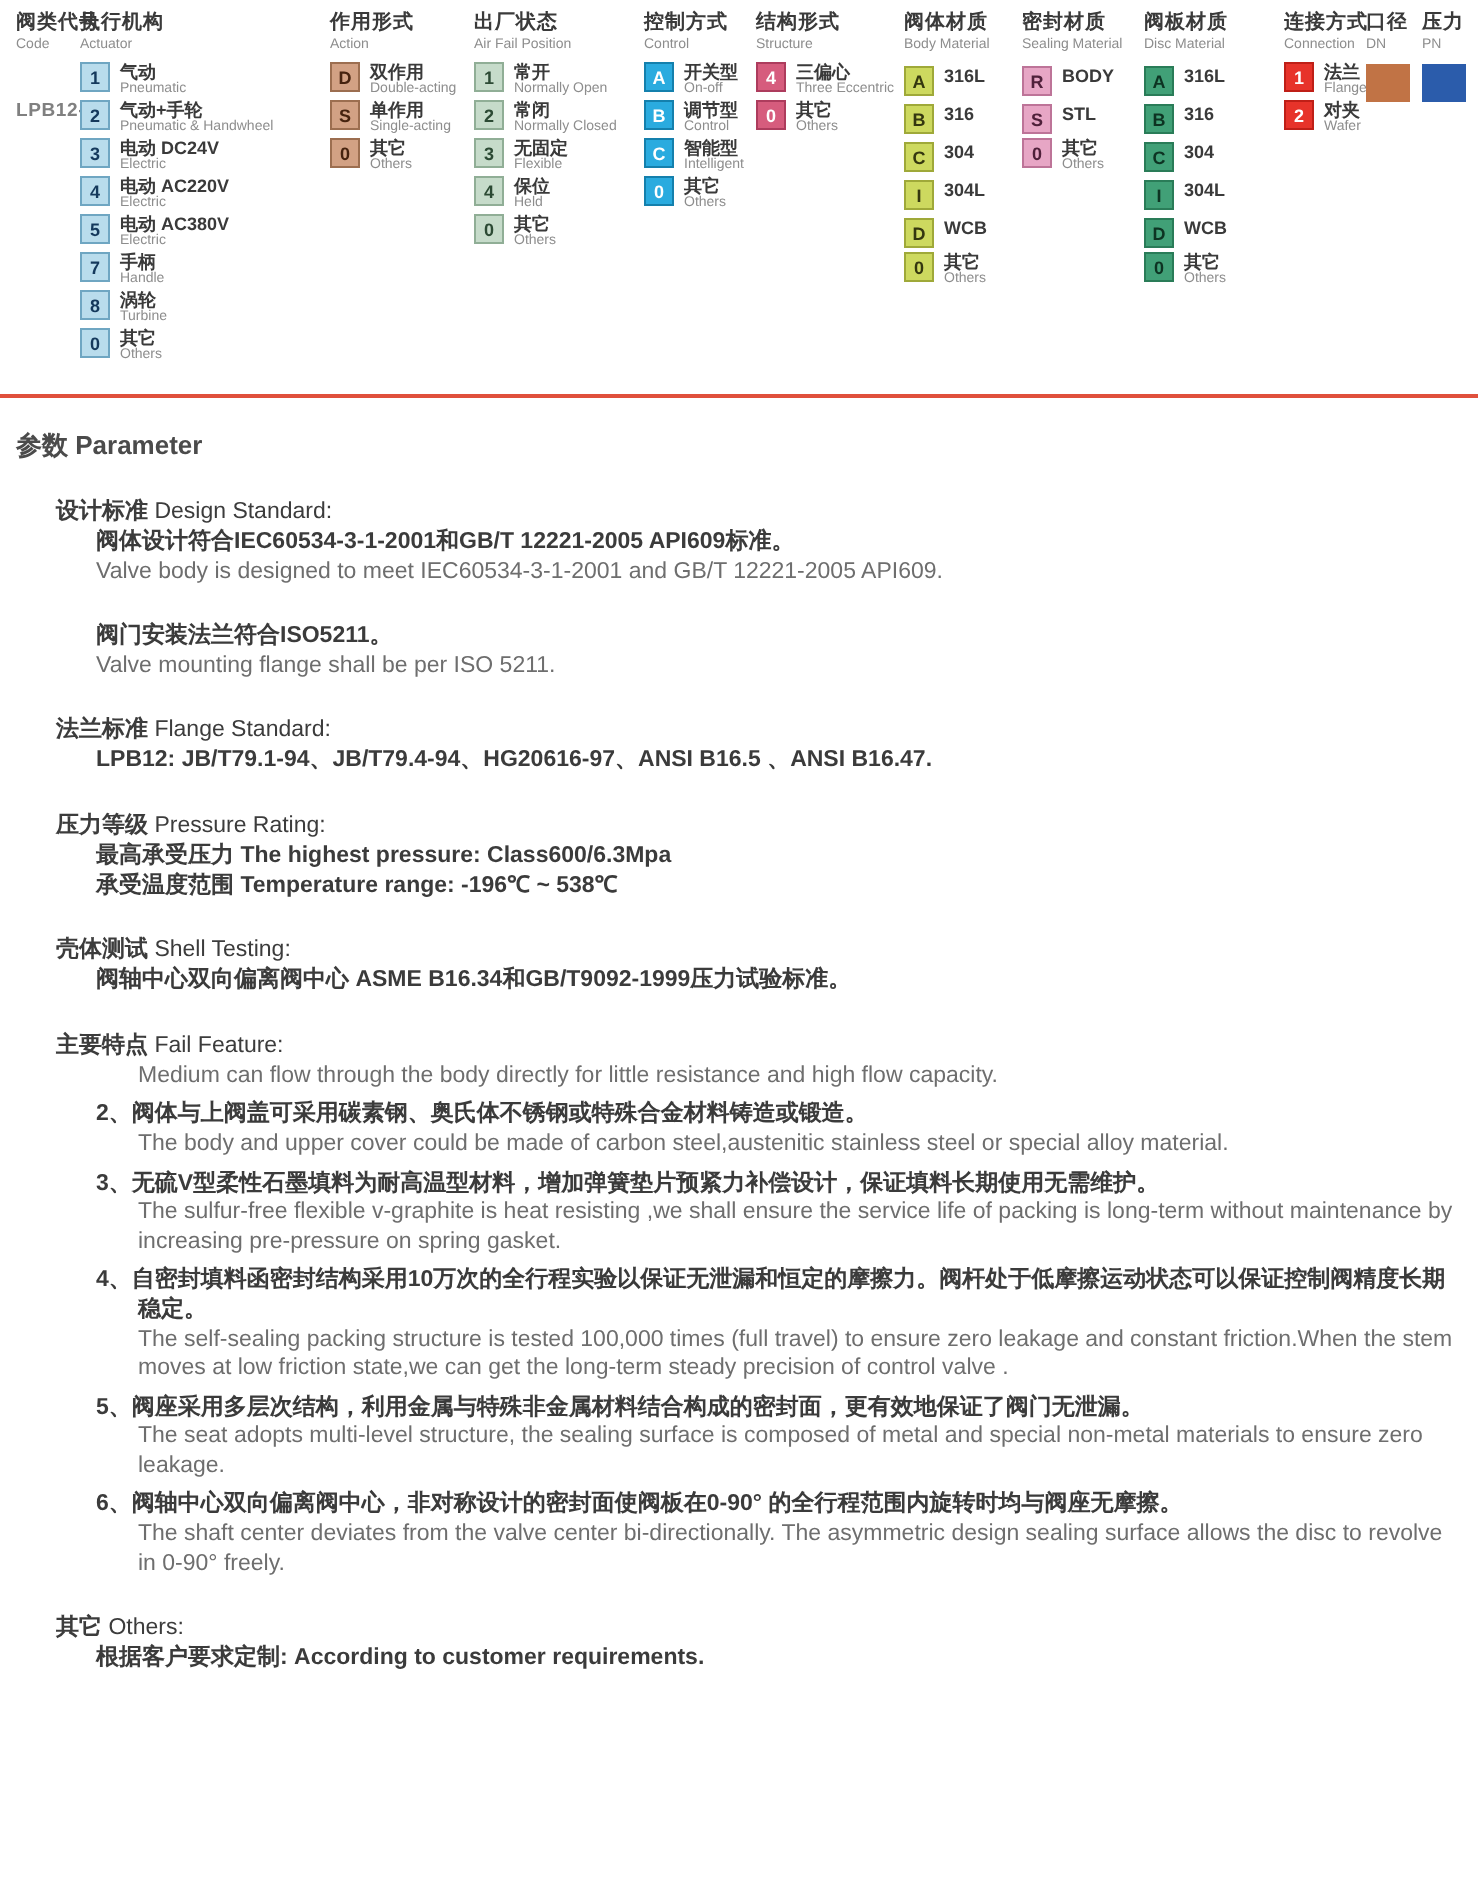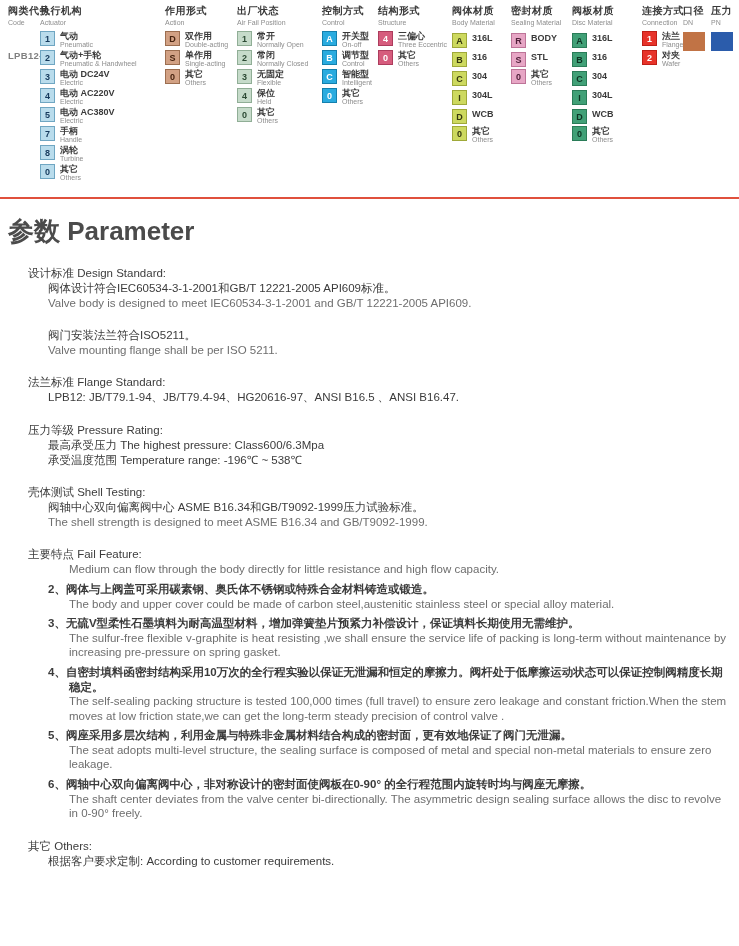--- a/index.html
+++ b/index.html
@@ -29,27 +29,27 @@
   .c-blue  .box{background:#b9dcec;border-color:#6fa6c2;color:#15395c;}
   .c-tan   .box{background:#d2a184;border-color:#9c6e50;color:#46230f;}
   .c-sage  .box{background:#c6dbca;border-color:#90ae96;color:#2c4a34;}
   .c-cyan  .box{background:#2aabdf;border-color:#1480ad;color:#ffffff;}
   .c-rose  .box{background:#d65c7d;border-color:#ad3c5d;color:#ffffff;}
   .c-lime  .box{background:#cdd95f;border-color:#9fa939;color:#34370f;}
   .c-pink  .box{background:#e7a6c5;border-color:#bd7498;color:#4f203a;}
   .c-green .box{background:#41a077;border-color:#2a7c58;color:#0d3322;}
   .c-red   .box{background:#e7332a;border-color:#bf1f17;color:#ffffff;}
   
-  .pheading{font-size:26px;color:#4b4b4b;margin:15px 0 17px 8px;}
+  .pheading{font-size:13px;color:#4b4b4b;margin:15px 0 17px 8px;}
   .params{padding-left:28px;padding-right:12px;max-width:705px;}
   .psec{margin-bottom:18px;}
   .ptitle{font-size:11.5px;color:#3c3c3c;line-height:15px;}
-  .ptitle .tzh{font-weight:normal;}
+  .ptitle .tzh{font-weight:bold;}
   .pline{font-size:11.5px;line-height:14.6px;margin-left:20px;}
-  .l-zh{color:#3b3b3b;font-weight:400;}
+  .l-zh{color:#3b3b3b;font-weight:700;}
   .l-en{color:#6e6e6e;}
   .l-zhn{color:#3b3b3b;font-weight:600;padding-left:21px;text-indent:-21px;margin-top:5px;}
   .l-en2{color:#6e6e6e;margin-left:41px;}
 </style>
 </head>
 <body>
 
 <div class="chart">
     <div class="col c-blue" style="left: 8px;">
       <div class="hzh">阀类代号</div>
@@ -400,21 +400,20 @@
       <div class="pline l-zh">LPB12: JB/T79.1-94、JB/T79.4-94、HG20616-97、ANSI B16.5 、ANSI B16.47.</div>
     </div>
     <div class="psec">
       <div class="ptitle"><span class="tzh">压力等级</span> <span class="ten">Pressure Rating:</span></div>
       <div class="pline l-zh">最高承受压力 The highest pressure: Class600/6.3Mpa</div>
       <div class="pline l-zh">承受温度范围 Temperature range: -196℃ ~ 538℃</div>
     </div>
     <div class="psec">
       <div class="ptitle"><span class="tzh">壳体测试</span> <span class="ten">Shell Testing:</span></div>
       <div class="pline l-zh">阀轴中心双向偏离阀中心 ASME B16.34和GB/T9092-1999压力试验标准。</div>
-      <div class="pline l-en">The shell strength is designed to meet ASME B16.34 and GB/T9092-1999.</div>
     </div>
     <div class="psec">
       <div class="ptitle"><span class="tzh">主要特点</span> <span class="ten">Fail Feature:</span></div>
       <div class="pline l-en2">Medium can flow through the body directly for little resistance and high flow capacity.</div>
       <div class="pline l-zhn">2、阀体与上阀盖可采用碳素钢、奥氏体不锈钢或特殊合金材料铸造或锻造。</div>
       <div class="pline l-en2">The body and upper cover could be made of carbon steel,austenitic stainless steel or special alloy material.</div>
       <div class="pline l-zhn">3、无硫V型柔性石墨填料为耐高温型材料，增加弹簧垫片预紧力补偿设计，保证填料长期使用无需维护。</div>
       <div class="pline l-en2">The sulfur-free flexible v-graphite is heat resisting ,we shall ensure the service life of packing is long-term without maintenance by increasing pre-pressure on spring gasket.</div>
       <div class="pline l-zhn">4、自密封填料函密封结构采用10万次的全行程实验以保证无泄漏和恒定的摩擦力。阀杆处于低摩擦运动状态可以保证控制阀精度长期稳定。</div>
       <div class="pline l-en2">The self-sealing packing structure is tested 100,000 times (full travel)  to ensure zero leakage and constant friction.When the stem moves at low friction state,we can get the long-term steady precision of control valve .</div>

